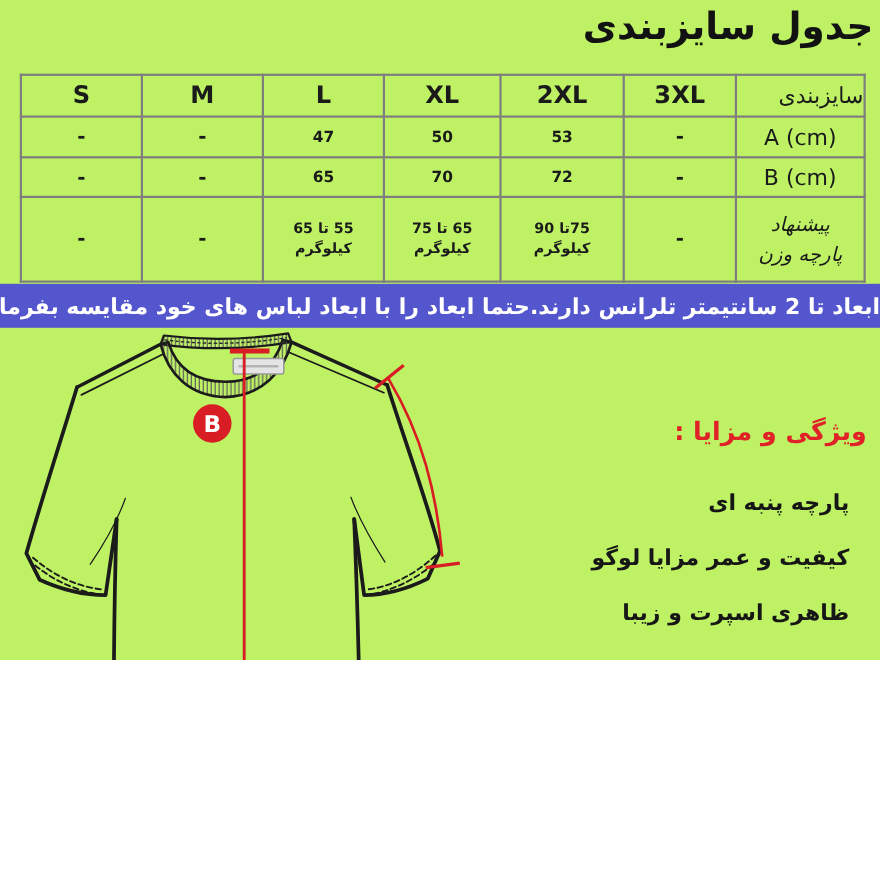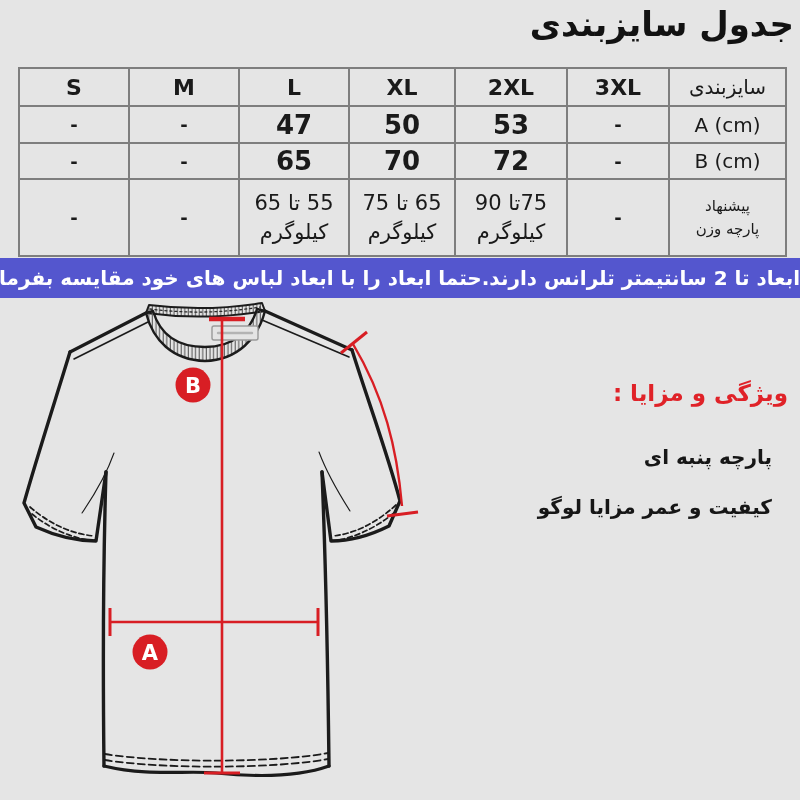--- a/index.html
+++ b/index.html
@@ -1,38 +1,38 @@
 <!DOCTYPE html>
 <html lang="fa"><head>
 <meta charset="utf-8">
 <style>
   html,body{margin:0;padding:0;background:#fff;}
-  .page{position:relative;width:800px;height:800px;background:#e5e5e5;overflow:hidden;
+  .page{position:relative;width:800px;height:600px;background:#bef264;overflow:hidden;
         font-family:"DejaVu Sans",sans-serif;color:#111;}
 
   
   .title{position:absolute;top:4px;right:6px;direction:rtl;
          font-size:34px;font-weight:bold;color:#121212;white-space:nowrap;}
 
   
   .size-table{position:absolute;top:67px;left:18px;width:767px;
               border-collapse:collapse;table-layout:fixed;}
   .size-table th,.size-table td{border:2px solid #7e7e7e;text-align:center;
               vertical-align:middle;direction:rtl;padding:0;color:#1a1a1a;}
   .size-table tr.hdr{height:38px;}
   .size-table tr.row-a{height:37px;}
   .size-table tr.row-b{height:36px;}
   .size-table tr.row-w{height:77px;}
   .size-table th{font-size:22px;font-weight:bold;}
-  .size-table th.fa{font-size:20px;font-weight:normal;}
-  .num{font-size:26px;font-weight:bold;}
+  .size-table th.fa{font-size:20px;font-weight:normal;text-align:right;}
+  .num{font-size:14px;font-weight:bold;}
   .dash{font-size:18px;font-weight:bold;}
   .rowlabel{font-size:20px;font-weight:normal;}
-  .kg{font-size:21px;font-weight:normal;line-height:1.35;}
-  .lbl2{font-size:15px;font-weight:normal;line-height:1.5;}
+  .kg{font-size:13px;font-weight:bold;line-height:1.35;}
+  .lbl2{font-size:18px;font-weight:normal;line-height:1.5;font-style:italic;}
 
   
   .notice{position:absolute;top:258px;left:0;width:800px;height:40px;
           background:#5456ce;color:#ffffff;font-size:20px;font-weight:bold;
           line-height:40px;text-align:center;direction:rtl;white-space:nowrap;}
 
   
   .tshirt{position:absolute;left:0;top:300px;width:560px;height:500px;}
 
   
@@ -171,15 +171,16 @@
       <text x="193" y="93" fill="#ffffff">B</text>
       <circle cx="150" cy="352" r="17.5" fill="#d81e24"></circle>
       <text x="150" y="360" fill="#ffffff">A</text>
     </g>
   </svg>
 
   <div class="features">
     <div class="features-heading">ویژگی و مزایا :</div>
     <div class="feature-item">پارچه پنبه ای</div>
     <div class="feature-item">کیفیت و عمر مزایا لوگو</div>
+    <div class="feature-item">ظاهری اسپرت و زیبا</div>
   </div>
 
 </div>
 
 </body></html>

